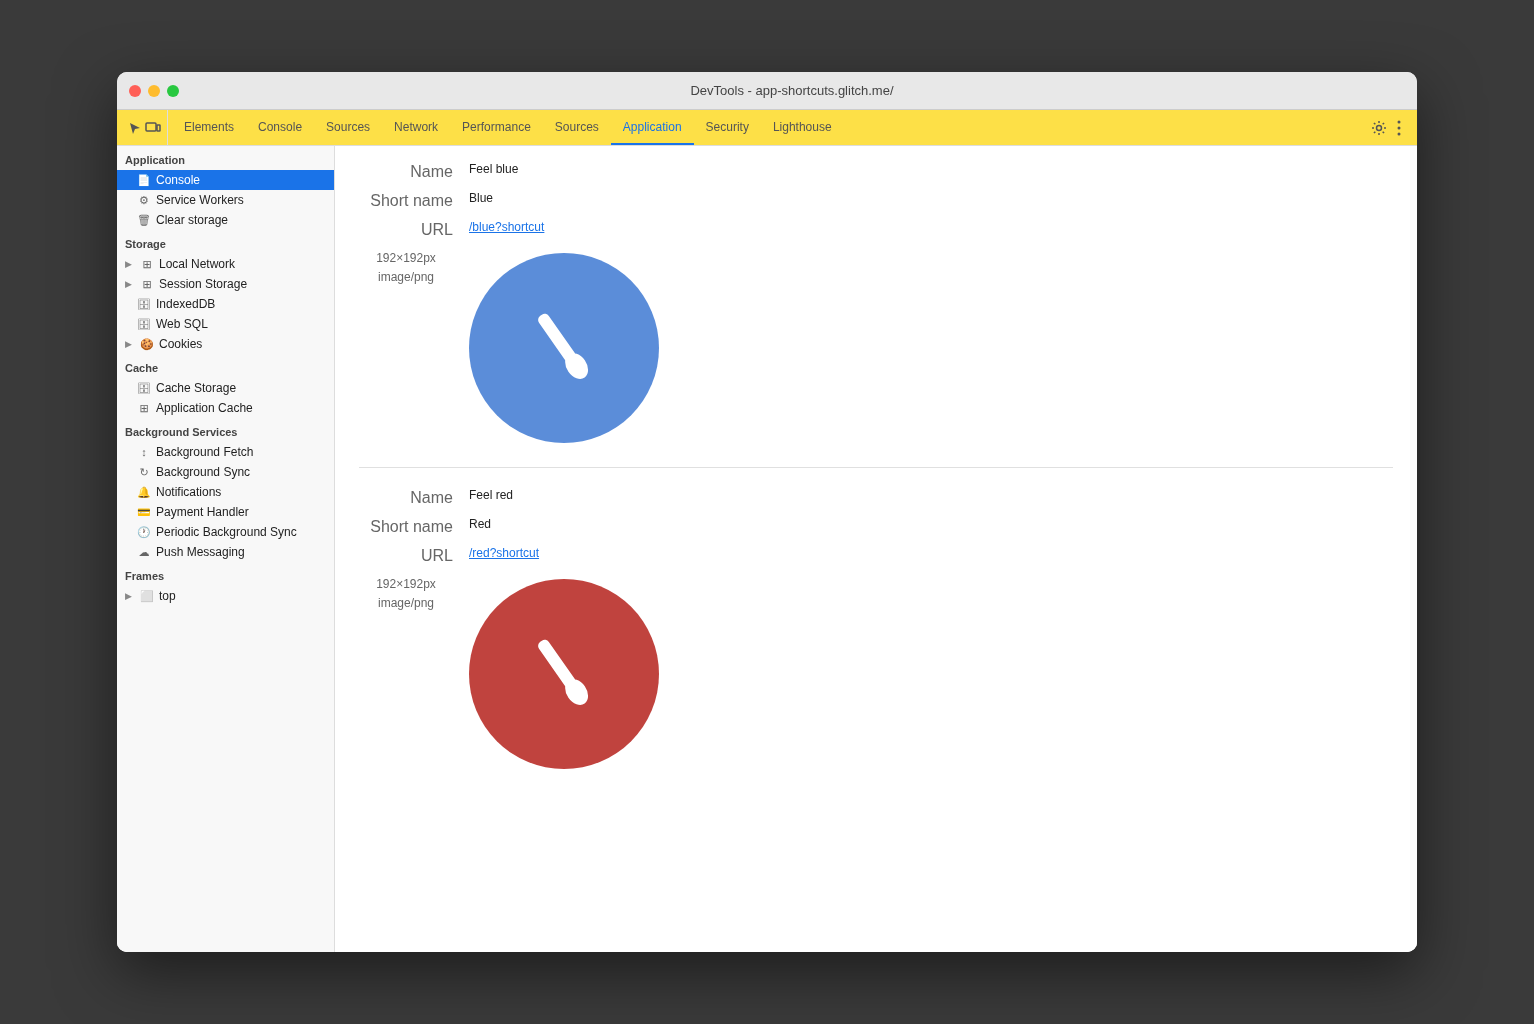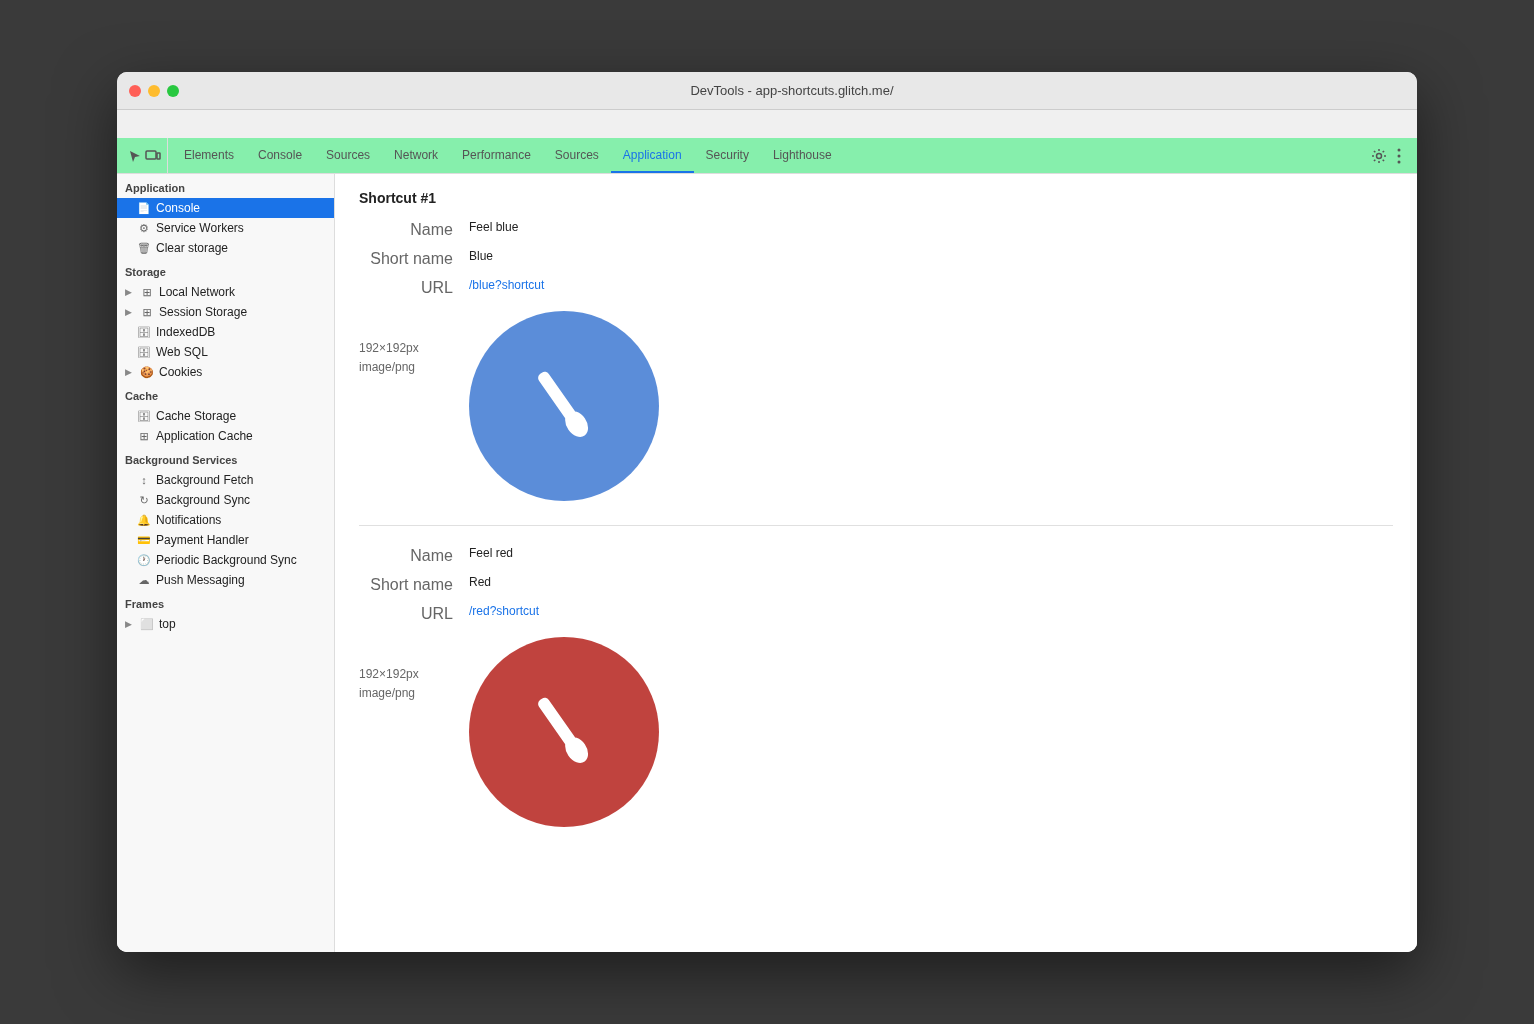--- a/index.html
+++ b/index.html
@@ -13,21 +13,20 @@
     }
     .window {
       width: 1300px;
       height: 880px;
       background: #f0f0f0;
       border-radius: 10px;
       overflow: hidden;
       box-shadow: 0 20px 60px rgba(0,0,0,0.5);
       display: flex;
       flex-direction: column;
-      gap: 28px;
     }
     .title-bar {
       background: #e8e8e8;
       height: 38px;
       display: flex;
       align-items: center;
       padding: 0 12px;
       border-bottom: 1px solid #ccc;
       flex-shrink: 0;
     }
@@ -53,21 +52,21 @@
     .devtools {
       display: flex;
       flex-direction: column;
       flex: 1;
       background: #fff;
       overflow: hidden;
     }
     .tab-bar {
       display: flex;
       align-items: center;
-      background: #86efac;
+      background: #fde047;
       border-bottom: 1px solid #ddd;
       height: 36px;
       flex-shrink: 0;
       padding: 0 4px;
     }
     .tab-bar-icons {
       display: flex;
       gap: 2px;
       padding: 0 6px;
       border-right: 1px solid #ddd;
@@ -183,33 +182,33 @@
       color: #666;
       flex-shrink: 0;
       padding-top: 1px;
     }
     .field-value {
       font-size: 12px;
       color: #222;
     }
     .field-value.link {
       color: #1a73e8;
+      text-decoration: underline;
       cursor: pointer;
     }
     .image-field-row {
       display: flex;
       align-items: flex-start;
       margin-top: 4px;
     }
     .image-label-col {
       width: 110px;
-      text-align: left;
+      text-align: center;
       padding-right: 16px;
       flex-shrink: 0;
-      margin-top: 32px;
     }
     .image-label-line {
       font-size: 12px;
       color: #666;
       display: block;
       line-height: 1.6;
     }
     .image-container {
       margin-top: 4px;
     }
@@ -397,21 +396,20 @@
         <div class="sidebar-item has-arrow">
           <span class="sidebar-arrow">▶</span>
           <span class="sidebar-icon">⬜</span>
           <span>top</span>
         </div>
       </div>
 
       <div class="main-content">
 
         <div class="shortcut-section">
-          <div class="shortcut-title">Shortcut #1</div>
 
           <div class="field-row">
             <div class="field-label">Name</div>
             <div class="field-value">Feel blue</div>
           </div>
           <div class="field-row">
             <div class="field-label">Short name</div>
             <div class="field-value">Blue</div>
           </div>
           <div class="field-row">

